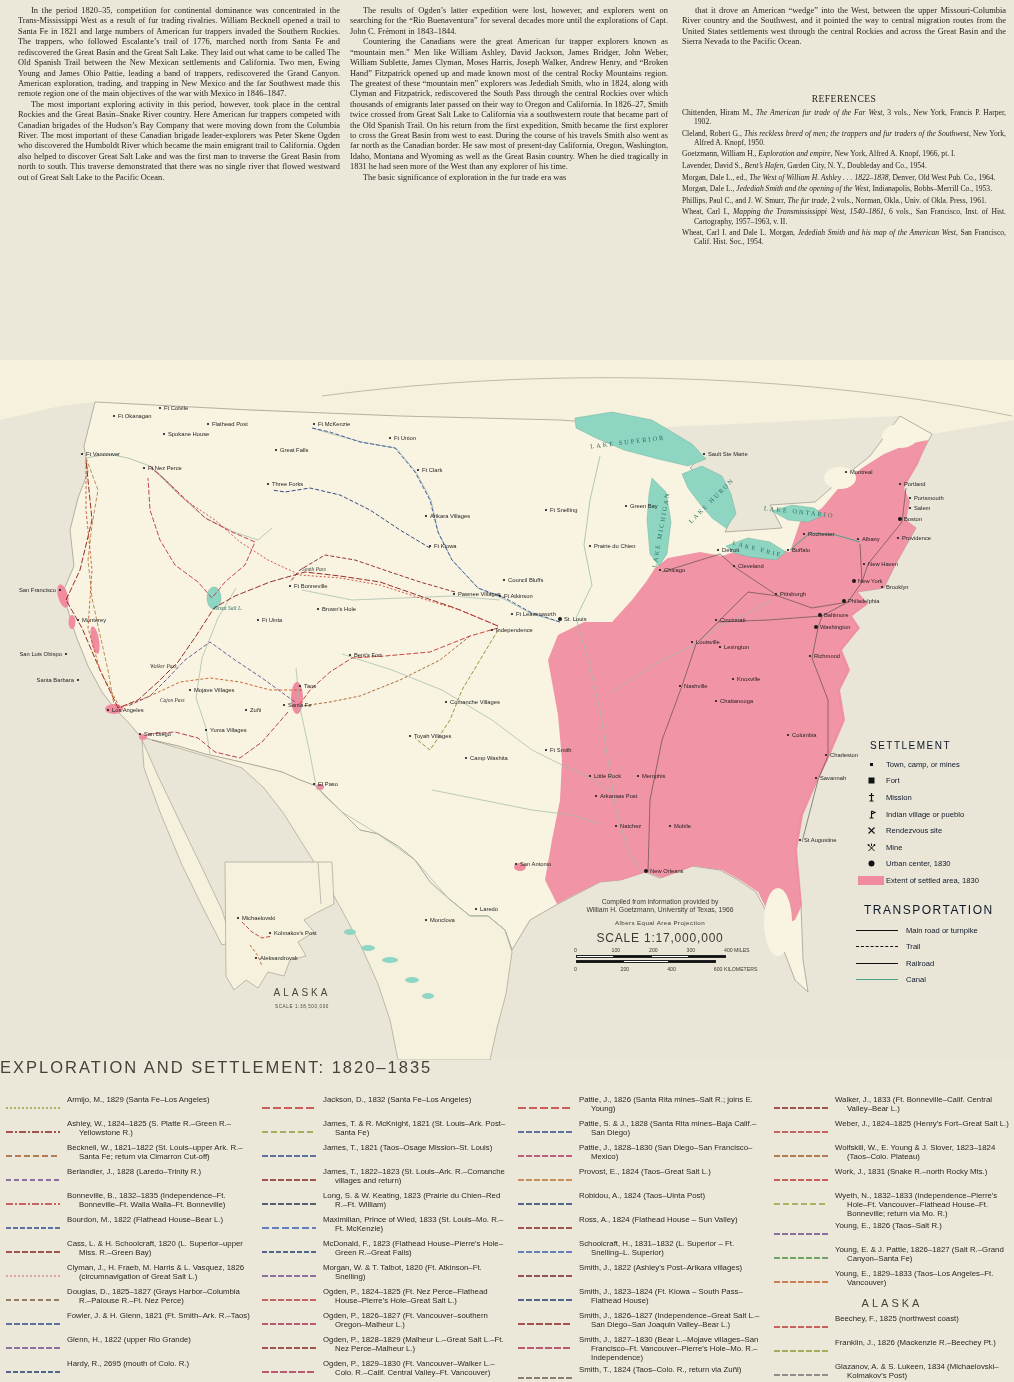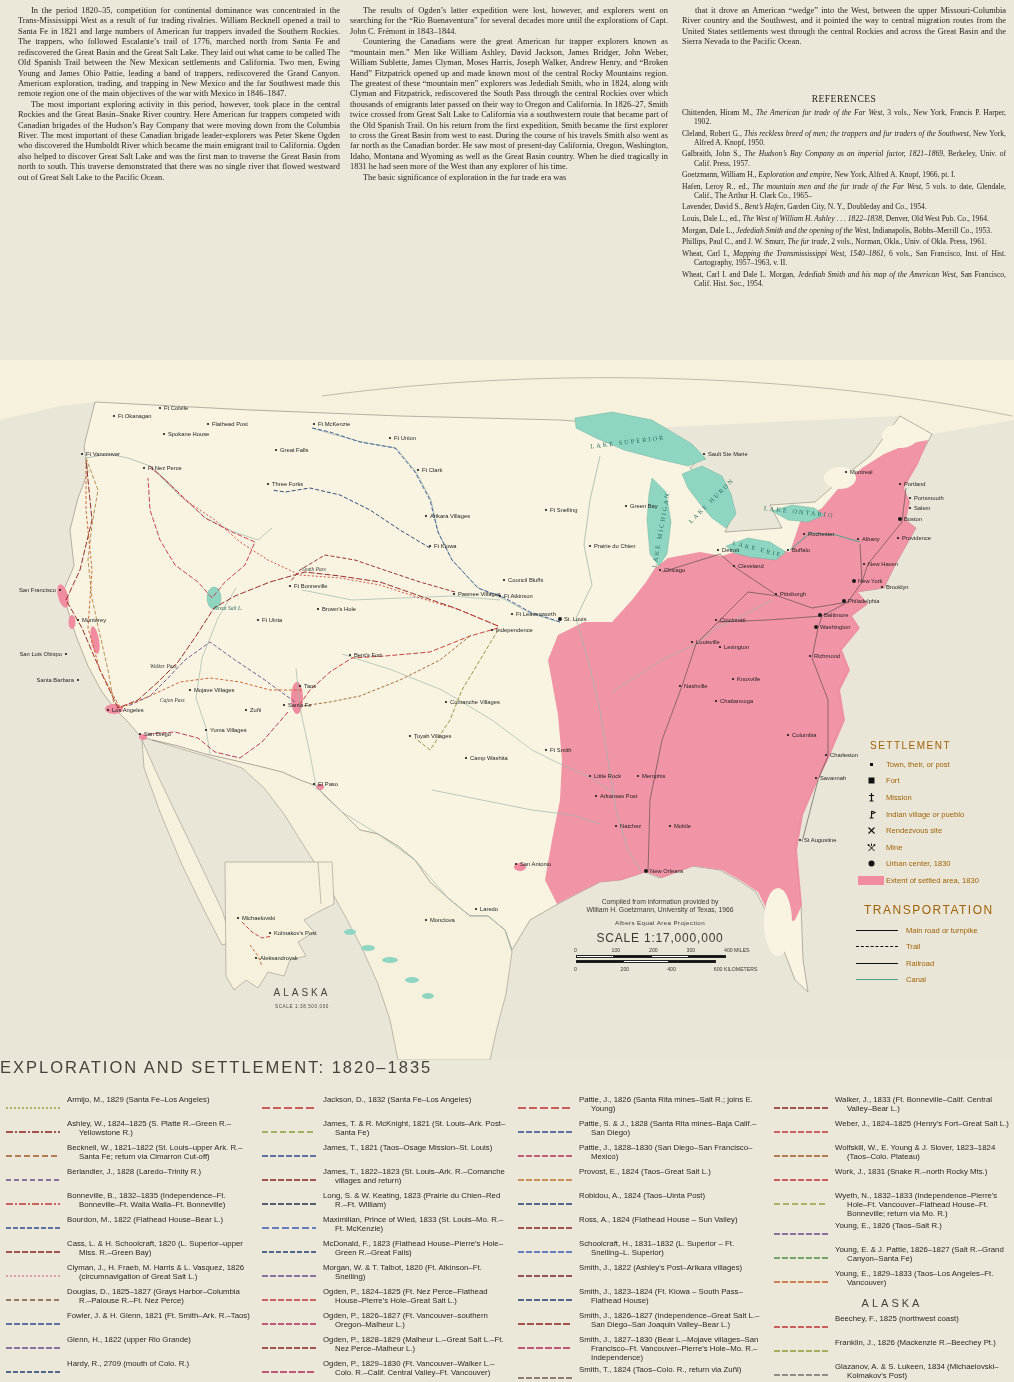--- a/index.html
+++ b/index.html
@@ -13,21 +13,21 @@
   .ref{font-size:7.6px;line-height:1.2;padding-left:12px;text-indent:-12px;margin:0 0 2.5px 0;text-align:justify;}
   
   #mapsvg{position:absolute;left:0;top:360px;}
   .lbl{font-family:"Liberation Sans",sans-serif;font-size:5.8px;fill:#1f1f1f;}
   .lake{font-family:"Liberation Serif",serif;font-size:6.4px;letter-spacing:2px;fill:#2e6e60;text-anchor:middle;}
   .lakesm{font-family:"Liberation Serif",serif;font-style:italic;font-size:5.5px;fill:#2e6e60;}
   .pass{font-family:"Liberation Serif",serif;font-style:italic;font-size:5.4px;fill:#3a3a3a;}
   .region{font-family:"Liberation Sans",sans-serif;font-size:10px;letter-spacing:3px;fill:#4a453c;text-anchor:middle;}
   .tiny{font-family:"Liberation Sans",sans-serif;font-size:4.6px;letter-spacing:.6px;fill:#4a453c;text-anchor:middle;}
   
-  #legend{left:856px;top:740px;width:156px;font-family:"Liberation Sans",sans-serif;color:#a16207;}
+  #legend{left:856px;top:740px;width:156px;font-family:"Liberation Sans",sans-serif;color:#0f172a;}
   .legtitle{font-size:10px;letter-spacing:1.5px;margin:0 0 5px 14px;}
   .legtitle2{font-size:12px;letter-spacing:1.5px;margin:14px 0 5px 8px;}
   .legrow{display:flex;align-items:center;height:16.6px;}
   .legsym{width:30px;display:flex;justify-content:center;flex-shrink:0;}
   .leglab{font-size:7.6px;}
   .tline{width:42px;margin-right:8px;flex-shrink:0;}
   
   #scaleblock{left:540px;top:898px;width:240px;text-align:center;font-family:"Liberation Sans",sans-serif;color:#3c3930;}
   #scaleblock .n1,#scaleblock .n2{font-size:6.8px;line-height:1.25;}
   #scaleblock .proj{font-size:6.2px;margin-top:4px;letter-spacing:.4px;}
@@ -57,25 +57,23 @@
   </div>
 <div class="abs introcol" style="left:682px;top:6px;width:324px;">
     <p class="para">that it drove an American “wedge” into the West, between the upper Missouri-Columbia River country and the Southwest, and it pointed the way to central migration routes from the United States settlements west through the central Rockies and across the Great Basin and the Sierra Nevada to the Pacific Ocean.</p>
   </div>
 
 <div class="abs" style="left:682px;top:94px;width:324px;">
   <p class="refhead">REFERENCES</p>
   <div id="reflist">
       <div class="ref"><span>Chittenden, Hiram M., </span><i>The American fur trade of the Far West</i><span>, 3 vols., New York, Francis P. Harper, 1902.</span></div>
       <div class="ref"><span>Cleland, Robert G., </span><i>This reckless breed of men; the trappers and fur traders of the Southwest</i><span>, New York, Alfred A. Knopf, 1950.</span></div>
-      <div class="ref"><span>Galbraith, John S., </span><i>The Hudson’s Bay Company as an imperial factor, 1821–1869</i><span>, Berkeley, Univ. of Calif. Press, 1957.</span></div>
       <div class="ref"><span>Goetzmann, William H., </span><i>Exploration and empire</i><span>, New York, Alfred A. Knopf, 1966, pt. I.</span></div>
-      <div class="ref"><span>Hafen, Leroy R., ed., </span><i>The mountain men and the fur trade of the Far West</i><span>, 5 vols. to date, Glendale, Calif., The Arthur H. Clark Co., 1965–</span></div>
       <div class="ref"><span>Lavender, David S., </span><i>Bent’s Hafen</i><span>, Garden City, N. Y., Doubleday and Co., 1954.</span></div>
-      <div class="ref"><span>Louis, Dale L., ed., </span><i>The West of William H. Ashley . . . 1822–1838</i><span>, Denver, Old West Pub. Co., 1964.</span></div>
+      <div class="ref"><span>Morgan, Dale L., ed., </span><i>The West of William H. Ashley . . . 1822–1838</i><span>, Denver, Old West Pub. Co., 1964.</span></div>
       <div class="ref"><span>Morgan, Dale L., </span><i>Jedediah Smith and the opening of the West</i><span>, Indianapolis, Bobbs–Merrill Co., 1953.</span></div>
       <div class="ref"><span>Phillips, Paul C., and J. W. Smurr, </span><i>The fur trade</i><span>, 2 vols., Norman, Okla., Univ. of Okla. Press, 1961.</span></div>
       <div class="ref"><span>Wheat, Carl I., </span><i>Mapping the Transmississippi West, 1540–1861</i><span>, 6 vols., San Francisco, Inst. of Hist. Cartography, 1957–1963, v. II.</span></div>
       <div class="ref"><span>Wheat, Carl I. and Dale L. Morgan, </span><i>Jedediah Smith and his map of the American West</i><span>, San Francisco, Calif. Hist. Soc., 1954.</span></div>
     </div>
 </div>
 
 <svg id="mapsvg" width="1014" height="700" viewBox="0 0 1014 700">
   <rect x="0" y="0" width="1014" height="700" fill="#e9e6d8"></rect>
 
@@ -348,21 +346,21 @@
 
 <div class="abs" id="legend">
   <p class="legtitle">SETTLEMENT</p>
   <div id="leg-settlement">
       <div class="legrow">
         <div class="legsym">
           <svg width="13" height="13" viewBox="0 0 13 13">
             <rect x="5" y="5" width="3" height="3" fill="#111"></rect>
           </svg>
         </div>
-        <div class="leglab">Town, their, or post</div>
+        <div class="leglab">Town, camp, or mines</div>
       </div>
       <div class="legrow">
         <div class="legsym">
           <svg width="13" height="13" viewBox="0 0 13 13">
             <rect x="3.5" y="3.5" width="6" height="6" fill="#111"></rect>
           </svg>
         </div>
         <div class="leglab">Fort</div>
       </div>
       <div class="legrow">
@@ -529,21 +527,21 @@
     <div class="rentry">
       <div class="rswatch"><svg width="54" height="8">
           <line x1="0" y1="4" x2="54" y2="4" stroke="#6a4a8c" stroke-width="1.5" stroke-dasharray="6 2"></line>
         </svg></div>
       <div class="rtext">Glenn, H., 1822 (upper Rio Grande)</div>
     </div>
     <div class="rentry">
       <div class="rswatch"><svg width="54" height="8">
           <line x1="0" y1="4" x2="54" y2="4" stroke="#203a70" stroke-width="1.5" stroke-dasharray="5 2"></line>
         </svg></div>
-      <div class="rtext">Hardy, R., 2709 (mouth of Colo. R.)</div>
+      <div class="rtext">Hardy, R., 2695 (mouth of Colo. R.)</div>
     </div>
   </div>
 <div class="abs rcol" style="left:262px;width:250px;" id="rcol1">
     <div class="rentry">
       <div class="rswatch"><svg width="54" height="8">
           <line x1="0" y1="4" x2="54" y2="4" stroke="#c03030" stroke-width="1.5" stroke-dasharray="8 3"></line>
         </svg></div>
       <div class="rtext">Jackson, D., 1832 (Santa Fe–Los Angeles)</div>
     </div>
     <div class="rentry">

